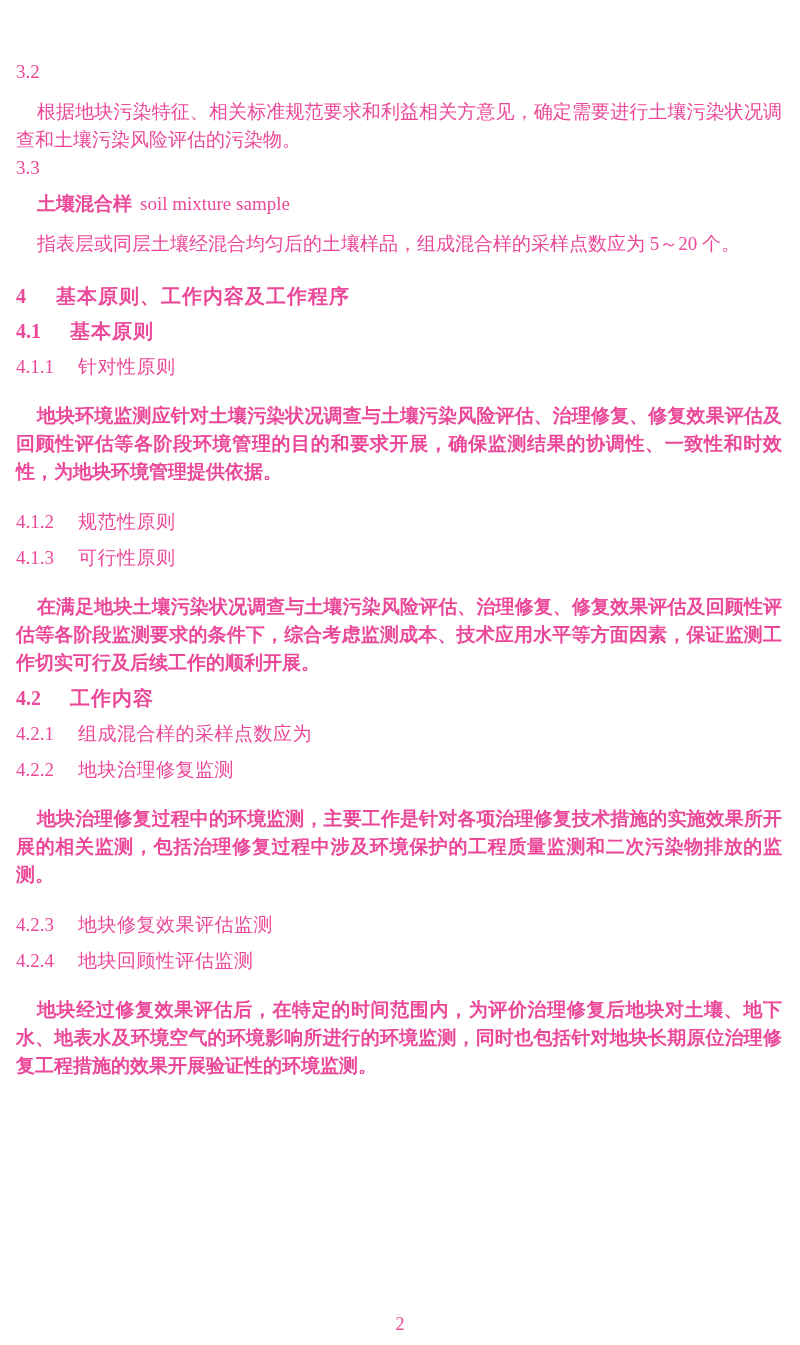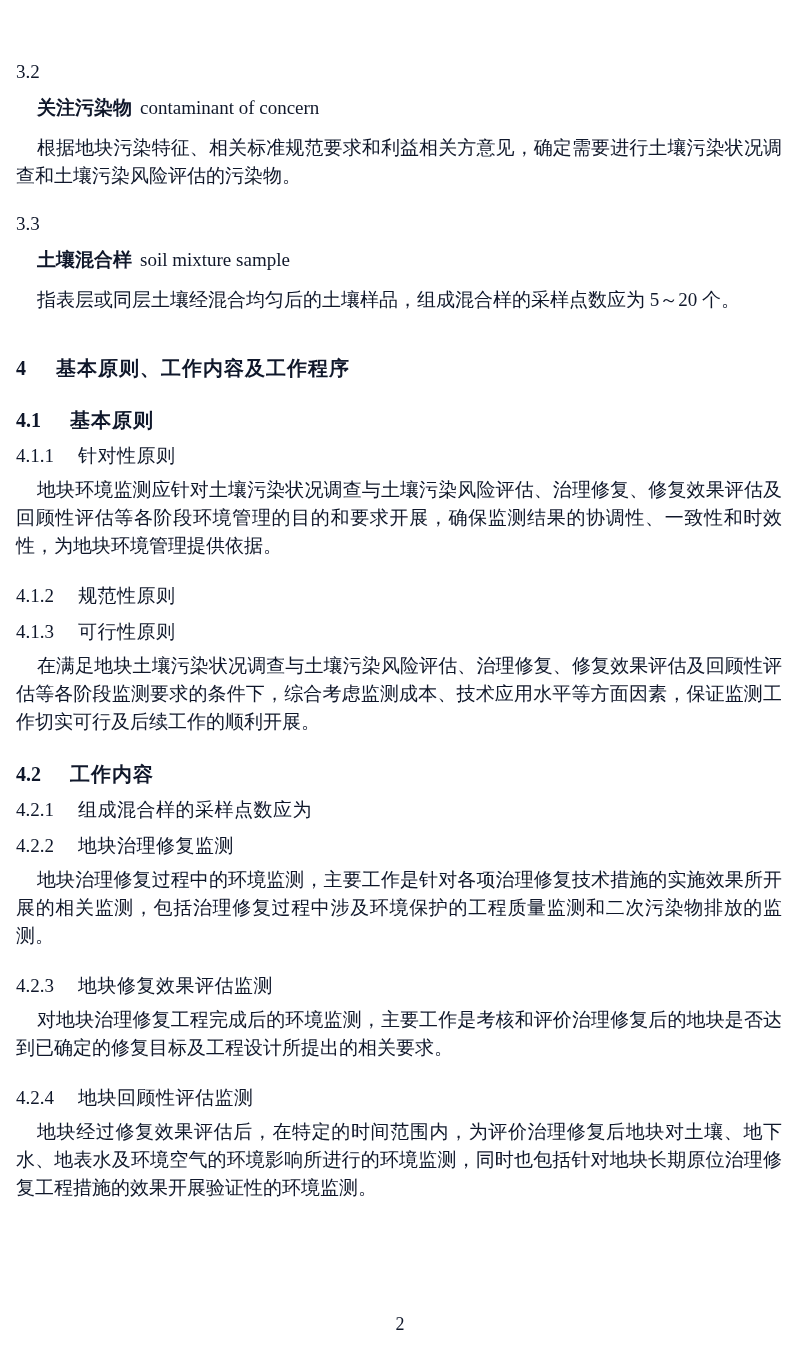--- a/index.html
+++ b/index.html
@@ -1,56 +1,56 @@
 <!DOCTYPE html>
 <html><head>
 <meta charset="utf-8">
 <style>
   html, body { margin: 0; padding: 0; background: #ffffff; }
   .page {
     position: relative;
     width: 800px;
     height: 1345px;
     background: #ffffff;
-    color: #0f172a;
+    color: #ec4899;
     font-family: "Liberation Serif", "DejaVu Serif", serif;
     font-size: 19px;
     line-height: 28px;
     box-sizing: border-box;
     padding: 58px 18px 8px 16px;
     overflow: hidden;
   }
   .para {
     margin: 12px 0 0 0;
     text-align: justify;
     text-indent: 21px;
   }
   .term-number {
-    margin-top: 20px;
+    margin-top: 0;
     font-family: "Liberation Serif", "DejaVu Serif", serif;
   }
   .term-number:first-child { margin-top: 0; }
   .term-heading {
     margin-top: 8px;
     text-indent: 21px;
   }
   .term-name-zh {
     font-family: "Liberation Sans", "DejaVu Sans", sans-serif;
     font-weight: bold;
   }
   .term-name-en {
     font-family: "Liberation Serif", "DejaVu Serif", serif;
     margin-left: 8px;
   }
   .h1, .h2, .h3 { line-height: 28px; }
-  .h1 { margin-top: 40px; font-size: 20px; }
-  .h2 { margin-top: 24px; font-size: 20px; }
+  .h1 { margin-top: 24px; font-size: 20px; }
+  .h2 { margin-top: 7px; font-size: 20px; }
   .h3 { margin-top: 8px; font-size: 19px; }
   .para + .h3 { margin-top: 22px; }
-  .h3 + .para { margin-top: 6px; }
+  .h3 + .para { margin-top: 21px; font-weight: bold; }
   .h-num {
     display: inline-block;
     font-family: "Liberation Serif", "DejaVu Serif", serif;
     font-weight: bold;
   }
   .h3 .h-num { font-weight: normal; }
   .h1 .h-num { min-width: 40px; }
   .h2 .h-num { min-width: 54px; }
   .h3 .h-num { min-width: 62px; }
   .h-title { font-family: "Liberation Sans", "DejaVu Sans", sans-serif; }
@@ -64,23 +64,20 @@
     text-align: center;
     font-size: 18px;
   }
 </style>
 </head>
 <body>
 
 <div class="page">
 
   <div class="term-number">3.2</div>
-  <div class="term-heading">
-    <span class="term-name-zh">关注污染物</span><span class="term-name-en">contaminant of concern</span>
-  </div>
   <div class="para">根据地块污染特征、相关标准规范要求和利益相关方意见，确定需要进行土壤污染状况调查和土壤污染风险评估的污染物。</div>
 
   <div class="term-number">3.3</div>
   <div class="term-heading">
     <span class="term-name-zh">土壤混合样</span><span class="term-name-en">soil mixture sample</span>
   </div>
   <div class="para">指表层或同层土壤经混合均匀后的土壤样品，组成混合样的采样点数应为 5～20 个。</div>
 
   <div class="h1">
     <span class="h-num">4</span><span class="h-title">基本原则、工作内容及工作程序</span>
@@ -113,21 +110,20 @@
   </div>
 
   <div class="h3">
     <span class="h-num">4.2.2</span><span class="h-title">地块治理修复监测</span>
   </div>
   <div class="para">地块治理修复过程中的环境监测，主要工作是针对各项治理修复技术措施的实施效果所开展的相关监测，包括治理修复过程中涉及环境保护的工程质量监测和二次污染物排放的监测。</div>
 
   <div class="h3">
     <span class="h-num">4.2.3</span><span class="h-title">地块修复效果评估监测</span>
   </div>
-  <div class="para">对地块治理修复工程完成后的环境监测，主要工作是考核和评价治理修复后的地块是否达到已确定的修复目标及工程设计所提出的相关要求。</div>
 
   <div class="h3">
     <span class="h-num">4.2.4</span><span class="h-title">地块回顾性评估监测</span>
   </div>
   <div class="para">地块经过修复效果评估后，在特定的时间范围内，为评价治理修复后地块对土壤、地下水、地表水及环境空气的环境影响所进行的环境监测，同时也包括针对地块长期原位治理修复工程措施的效果开展验证性的环境监测。</div>
 
   <div class="footer">2</div>
 
 </div>
 

